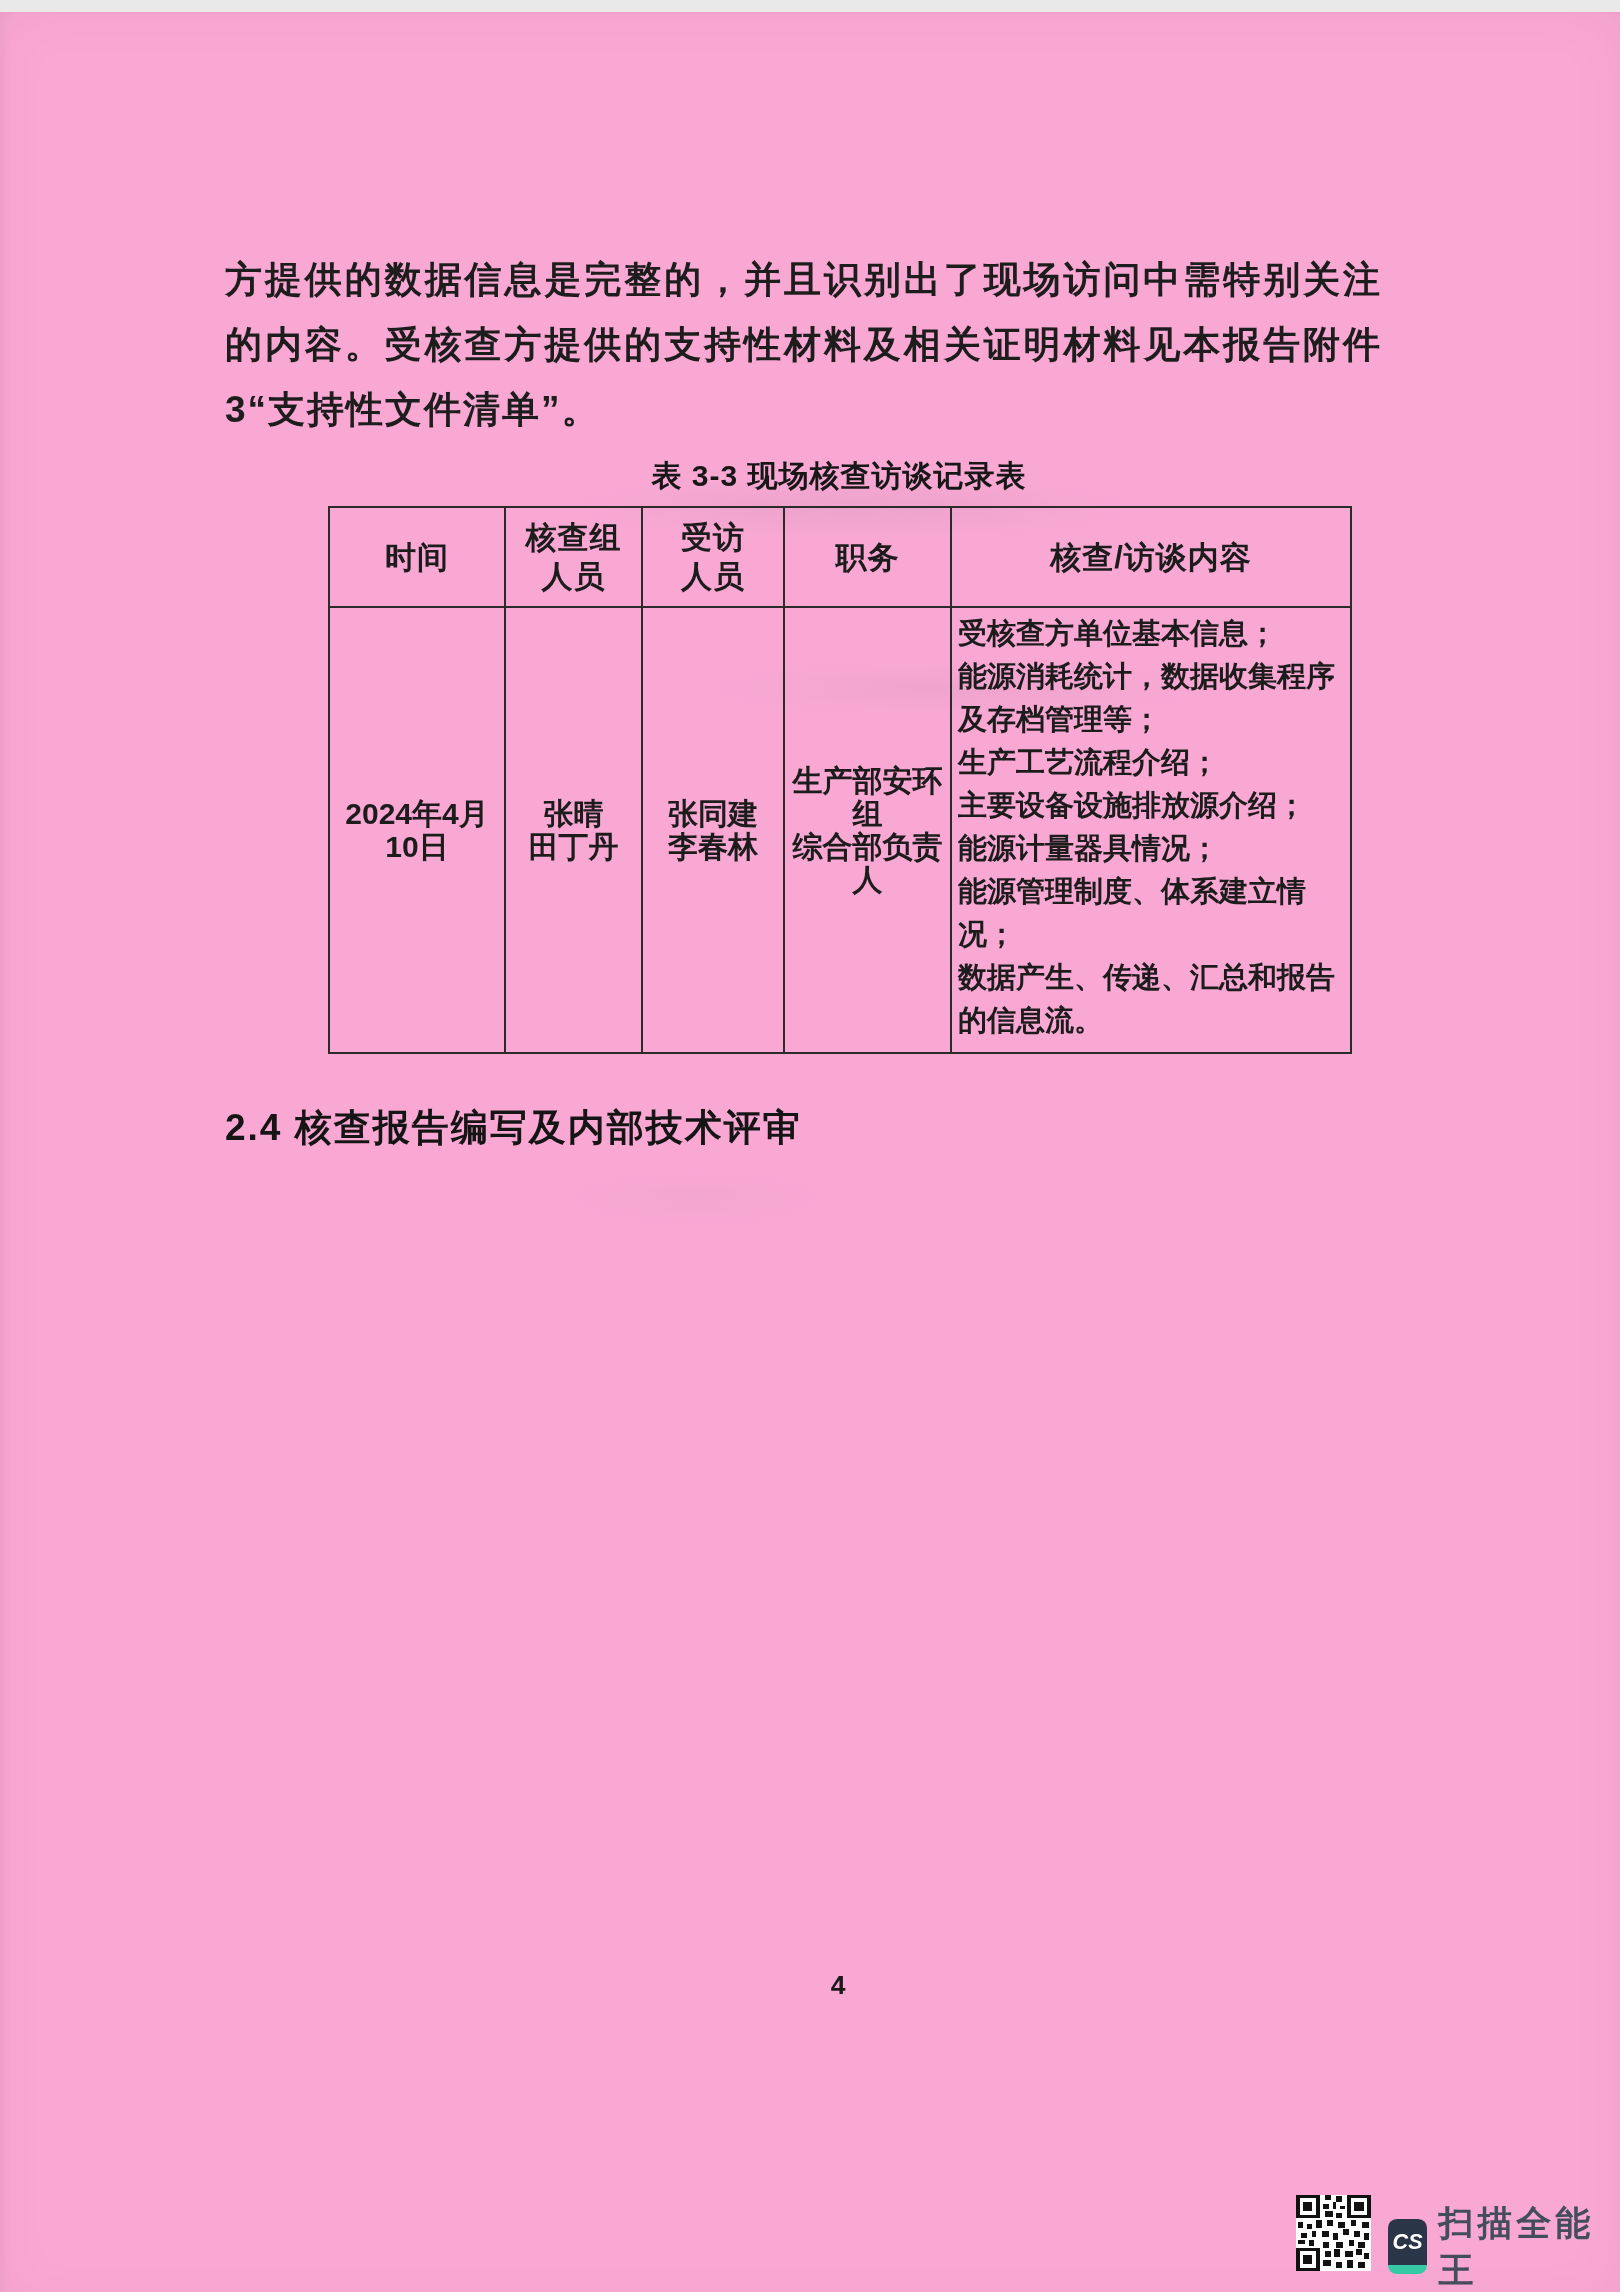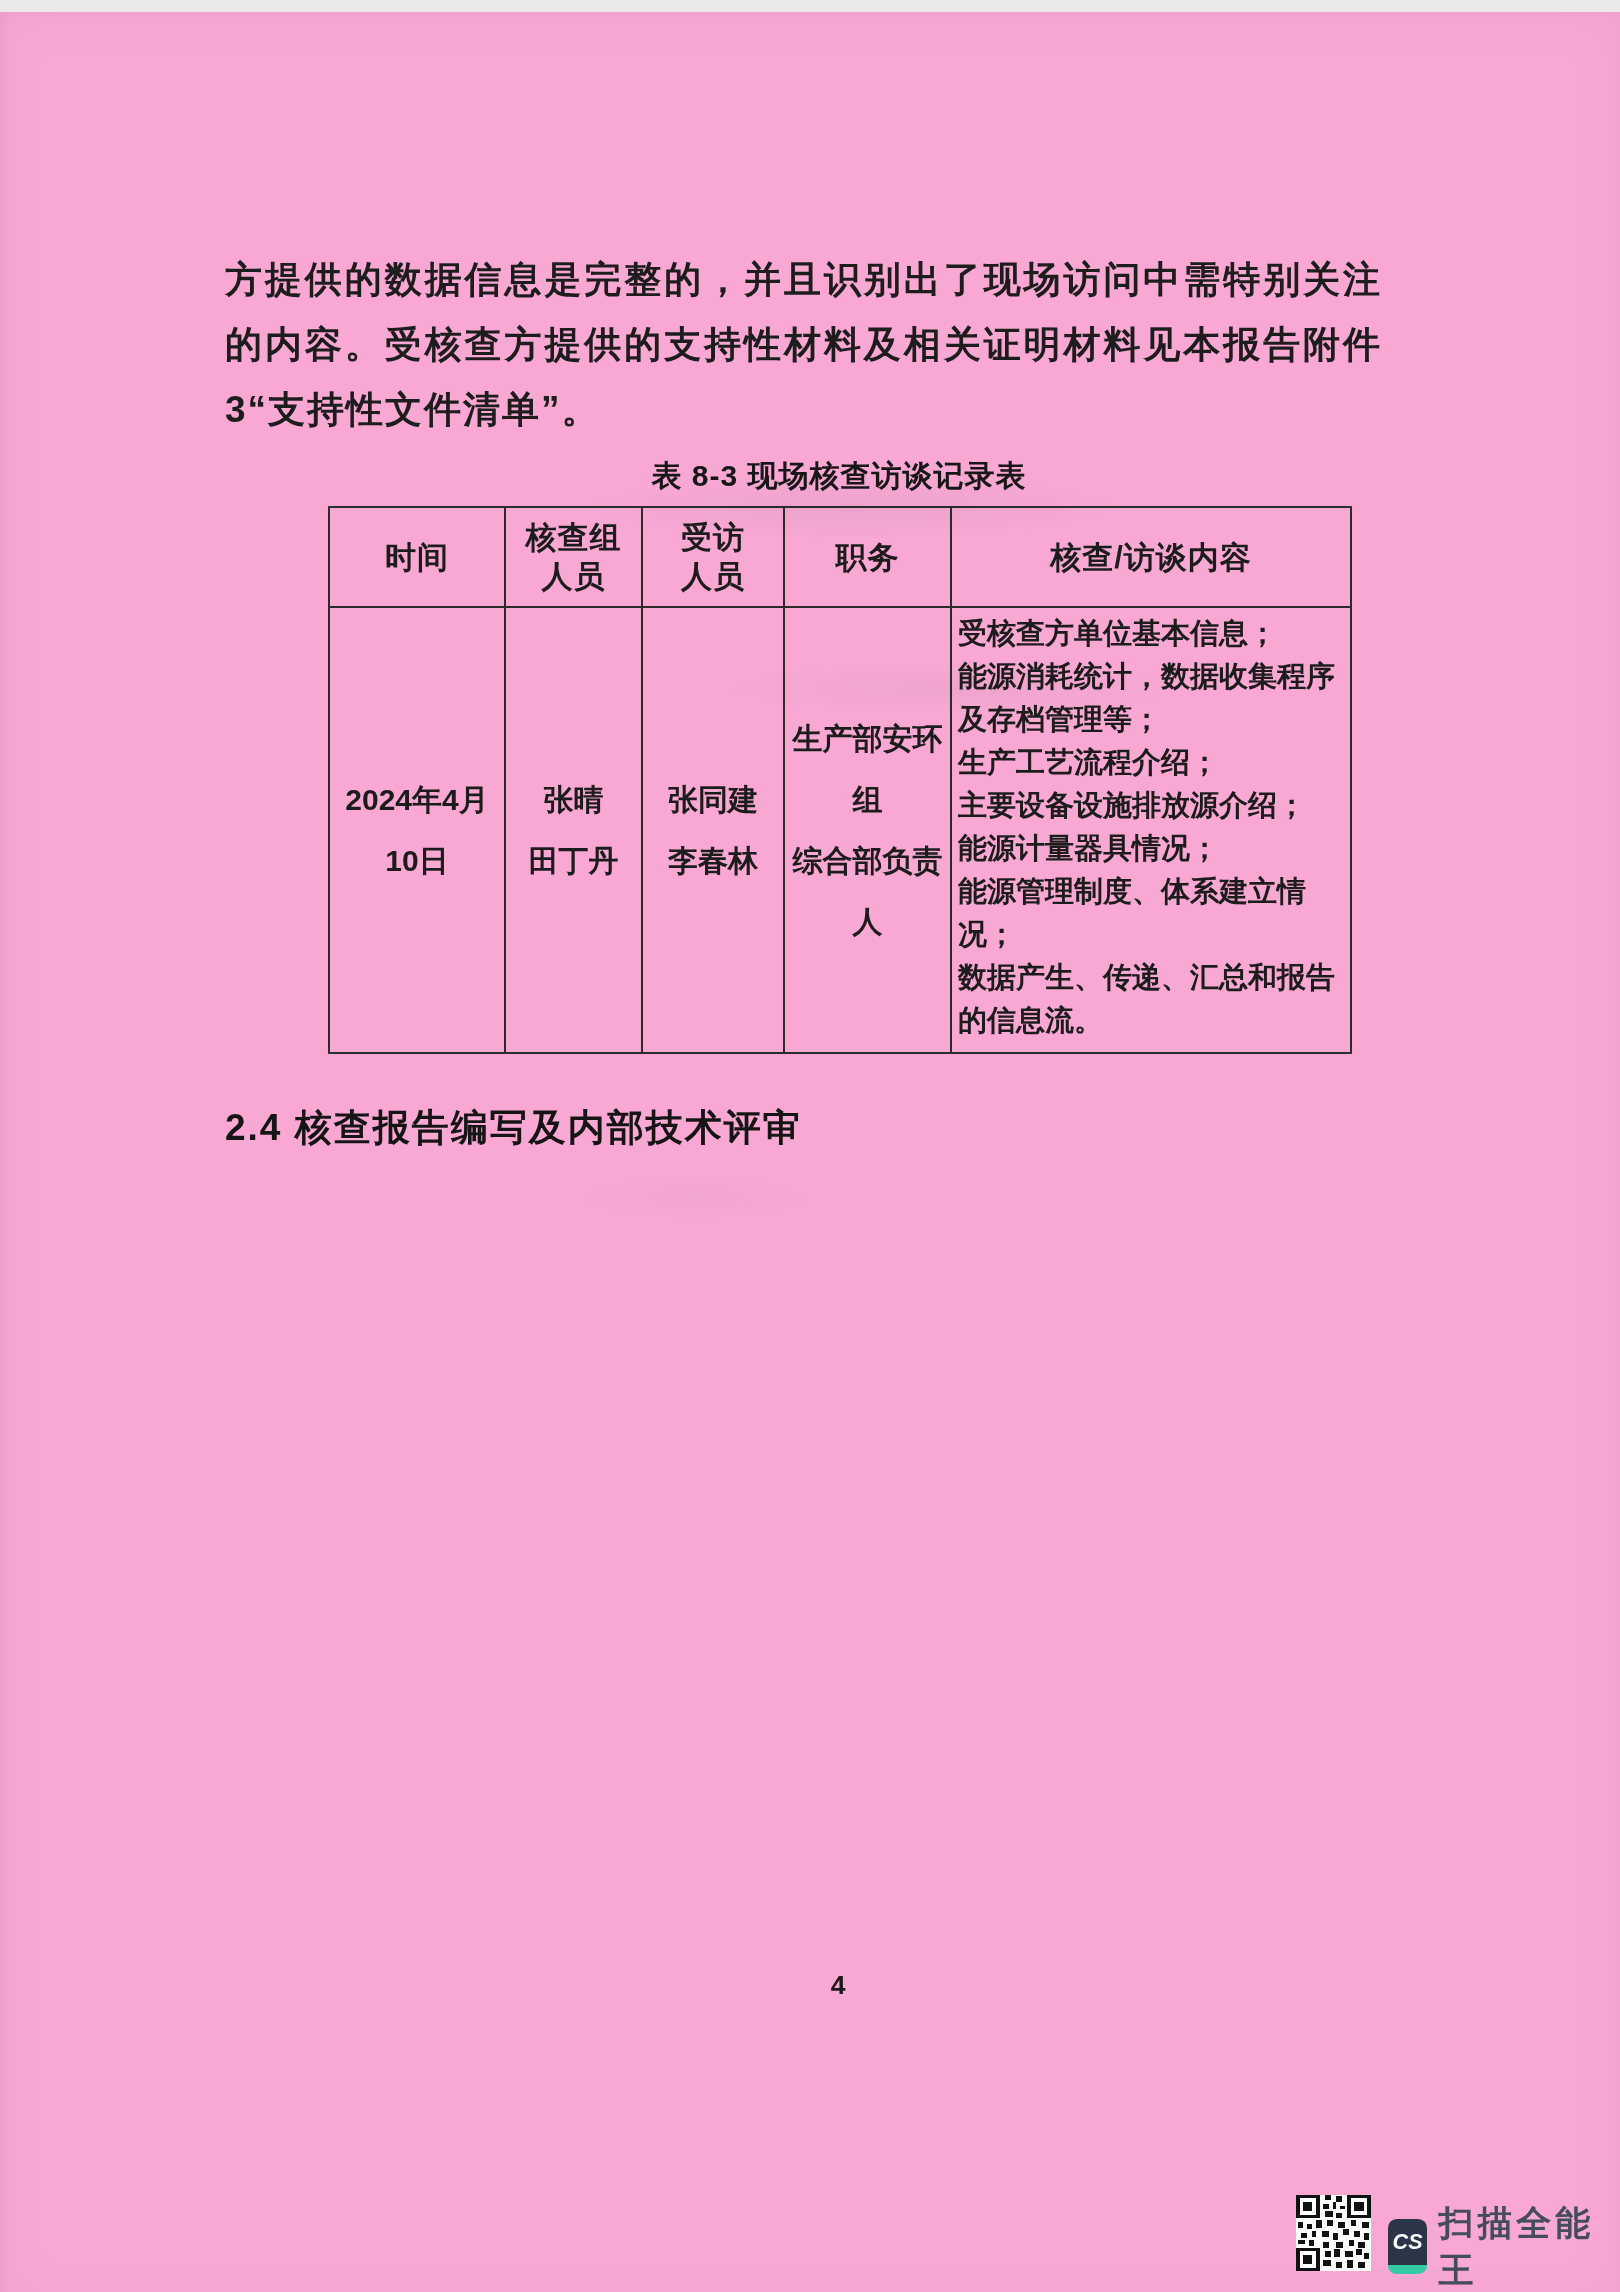--- a/index.html
+++ b/index.html
@@ -74,21 +74,21 @@
     text-align:center;
     vertical-align:middle;
     line-height:39px;
     letter-spacing:1px;
     padding:0 2px;
   }
   table.record td{
     font-size:30px;
     text-align:center;
     vertical-align:middle;
-    line-height:61px;
+    line-height:33px;
     padding:7px 2px;
   }
   table.record td.cell-content{
     text-align:left;
     vertical-align:top;
     font-size:29px;
     line-height:43px;
     padding:3.9px 3.9px 9.8px 5.9px;
     letter-spacing:0px;
   }
@@ -134,21 +134,21 @@
   <div class="noise n1"></div>
   <div class="noise n2"></div>
   <div class="noise n3"></div>
 
   <div class="content">
 
     <p class="para">方提供的数据信息是完整的，并且识别出了现场访问中需特别关注的内容。受核查方提供的支持性材料及相关证明材料见本报告附件3“支持性文件清单”。</p>
 
 
 
-    <div class="tbl-caption">表 8-3 现场核查访谈记录表</div>
+    <div class="tbl-caption">表 3-3 现场核查访谈记录表</div>
 
     <table class="record">
       <colgroup>
         <col style="width:176px">
         <col style="width:137px">
         <col style="width:142px">
         <col style="width:167px">
         <col style="width:400px">
       </colgroup>
       <thead>

